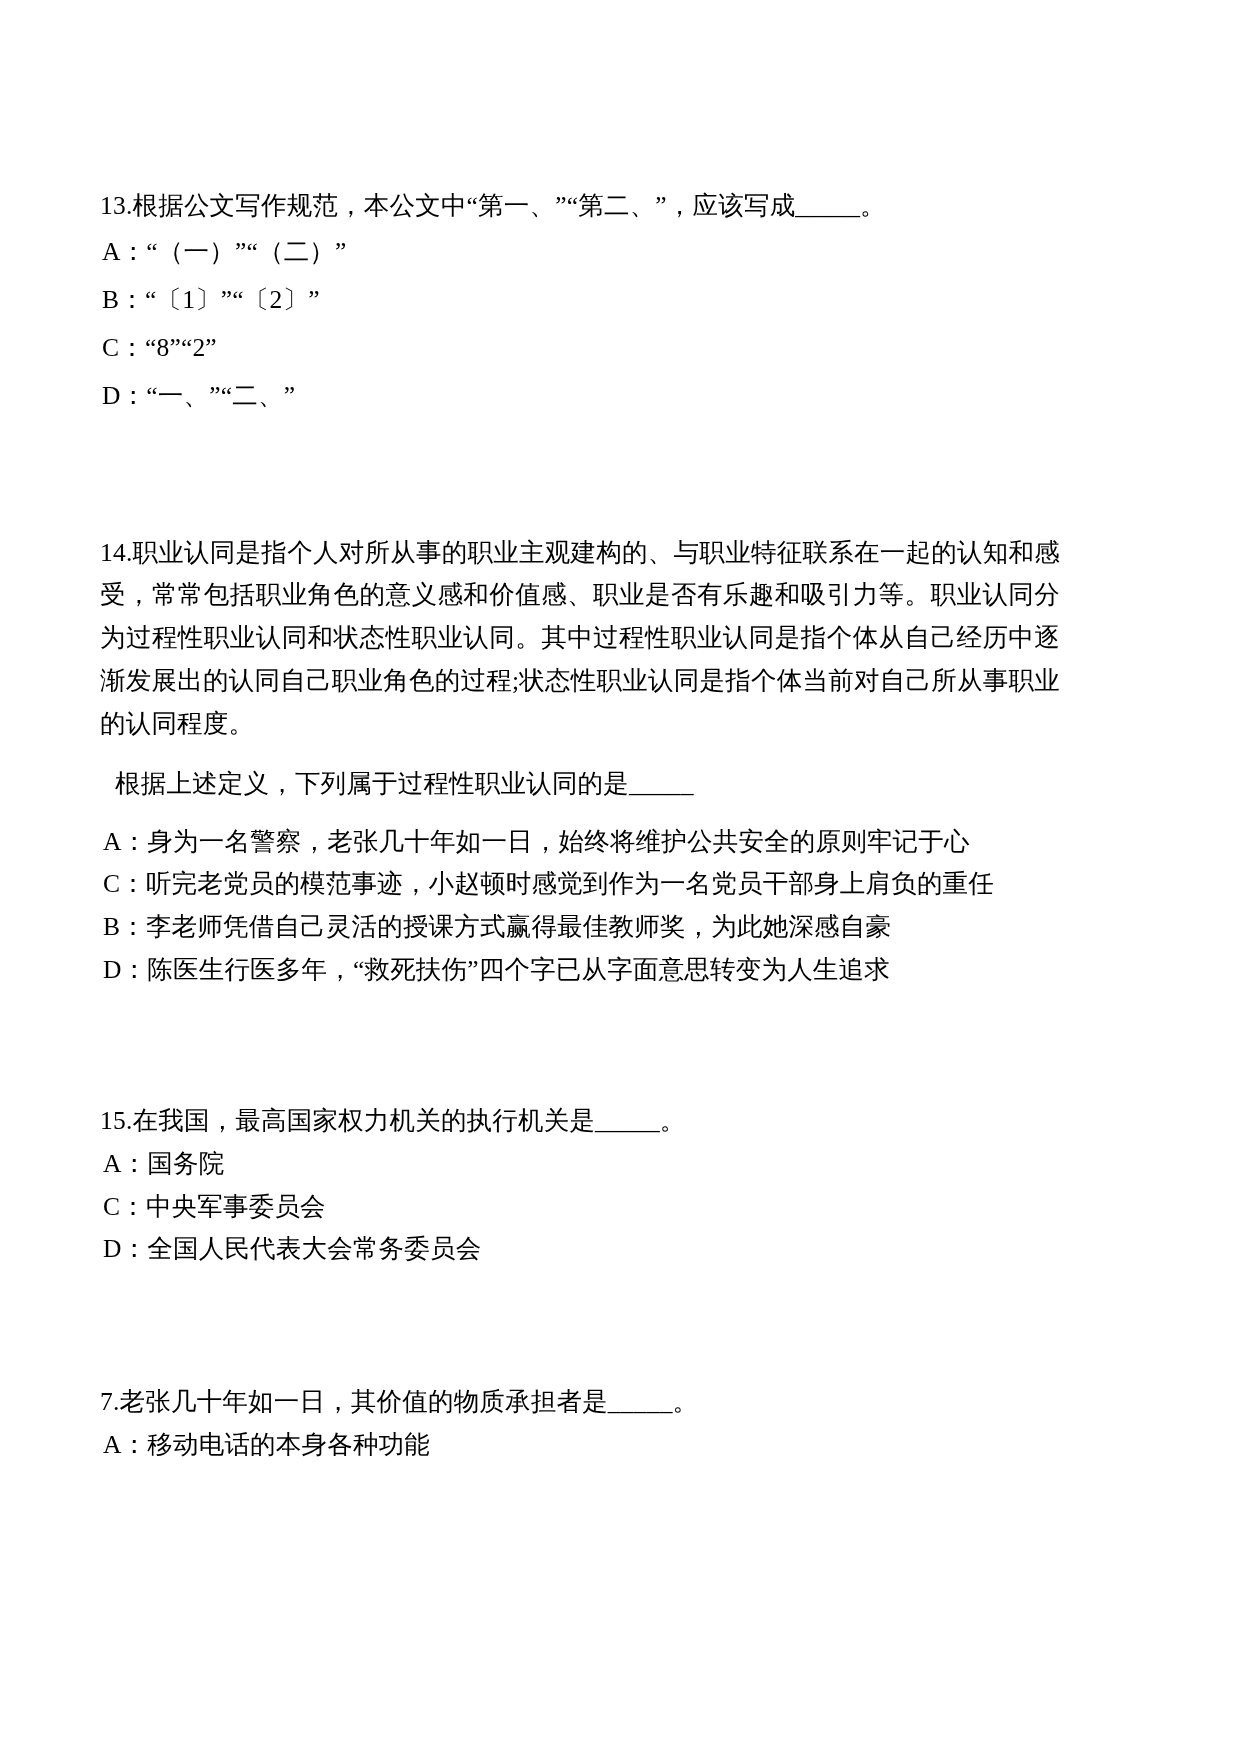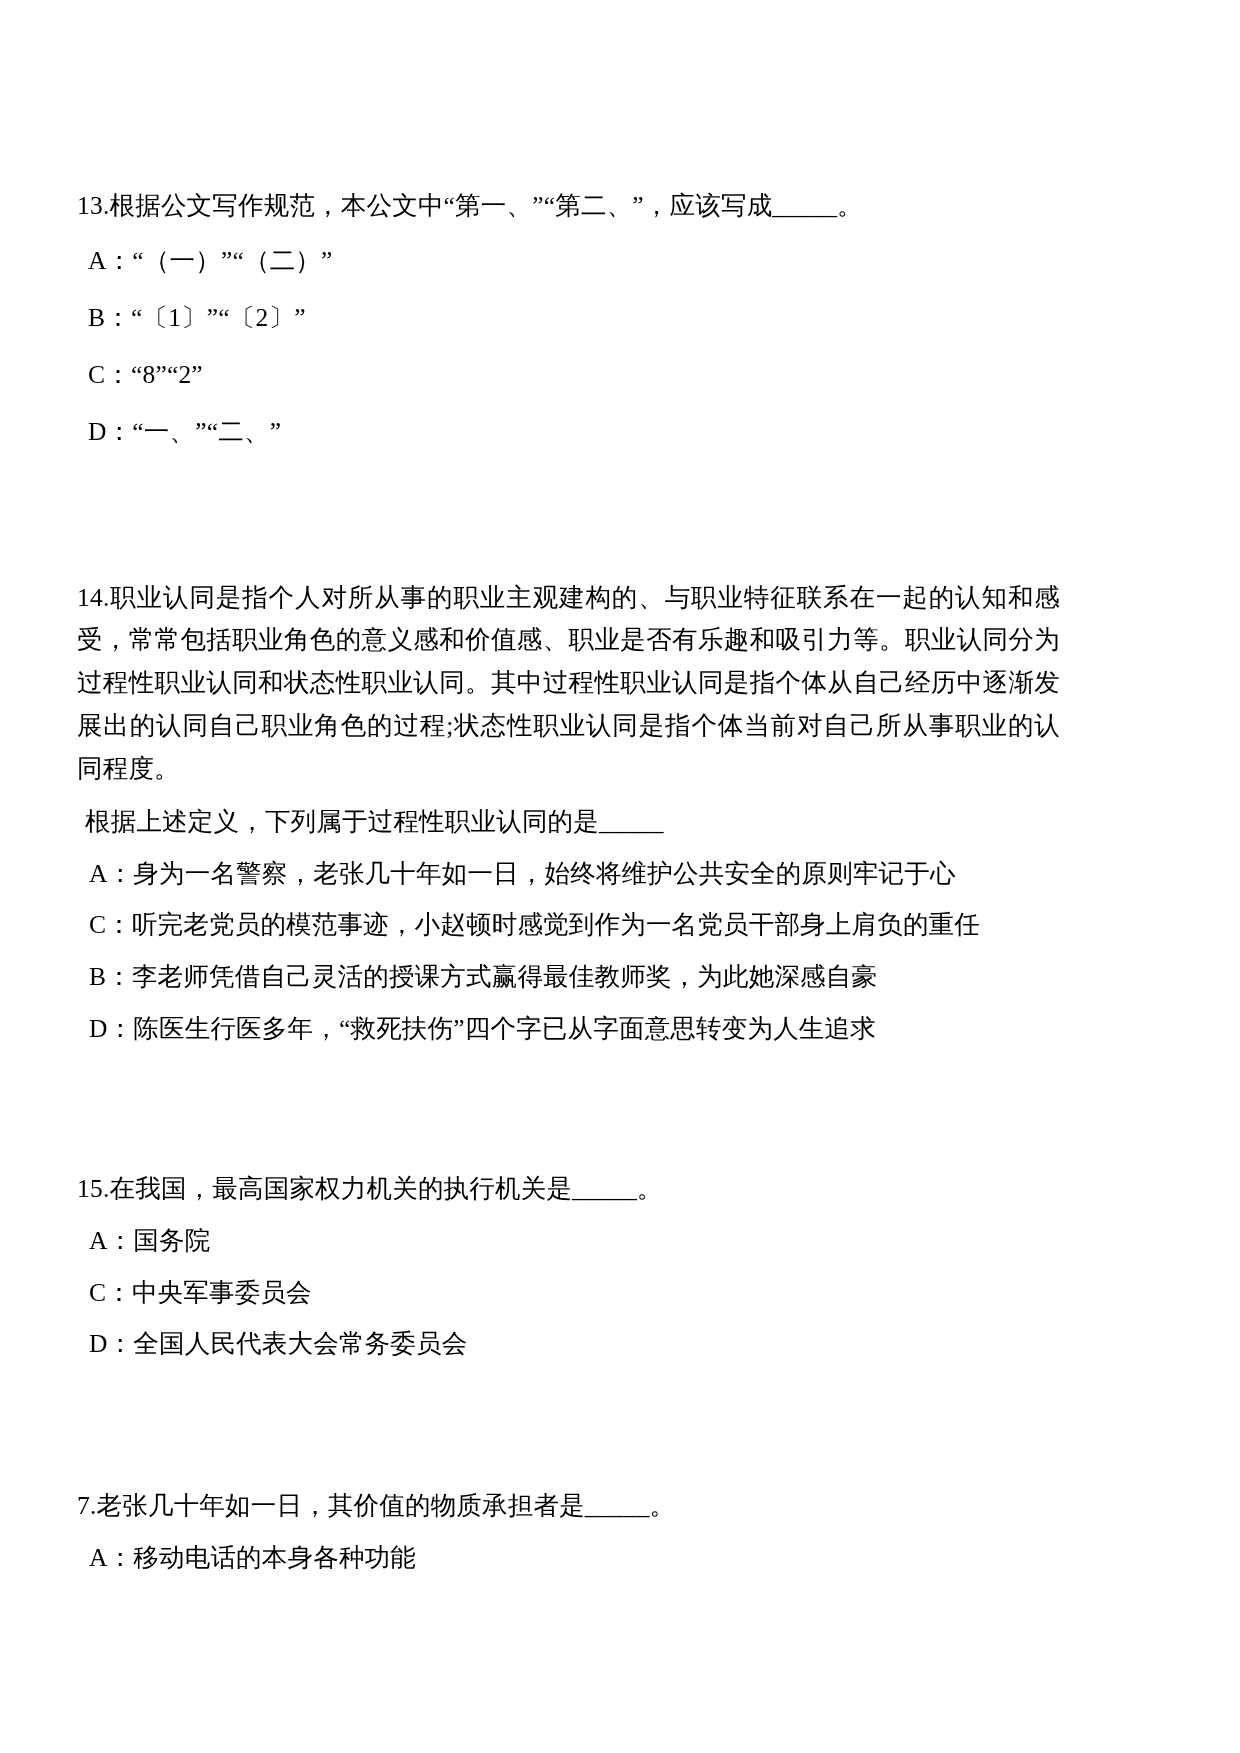--- a/index.html
+++ b/index.html
@@ -12,44 +12,44 @@
     height: 1753px;
     font-family: "Liberation Serif", "DejaVu Serif", serif;
     color: #000000;
     overflow: hidden;
   }
   .page {
     position: relative;
     width: 1240px;
     height: 1753px;
     box-sizing: border-box;
-    padding: 185px 180px 0 77px;
+    padding: 185px 180px 0 100px;
   }
   .question-block {
     margin: 0 0 0 0;
   }
   .q-stem {
     font-size: 25.5px;
     line-height: 1.68;
     text-align: justify;
     text-justify: inter-ideograph;
     margin: 0;
     letter-spacing: 0.2px;
   }
   .q-substem {
     font-size: 25.5px;
     line-height: 1.68;
-    margin: 8px;
+    margin: 15px;
     letter-spacing: 0.2px;
     font-family: Liberation Serif, serif;
   }
   .opt {
     font-size: 25.5px;
     line-height: 1.68;
-    margin: 9px;
+    margin: 0;
     letter-spacing: 0.2px;
     white-space: nowrap;
   }
   
   .block13 .opt {
     line-height: 1.88;
     padding-left: 2px;
   }
   .gap-13-14 { height: 112px; }
   .gap-14-15 { height: 108px; }

